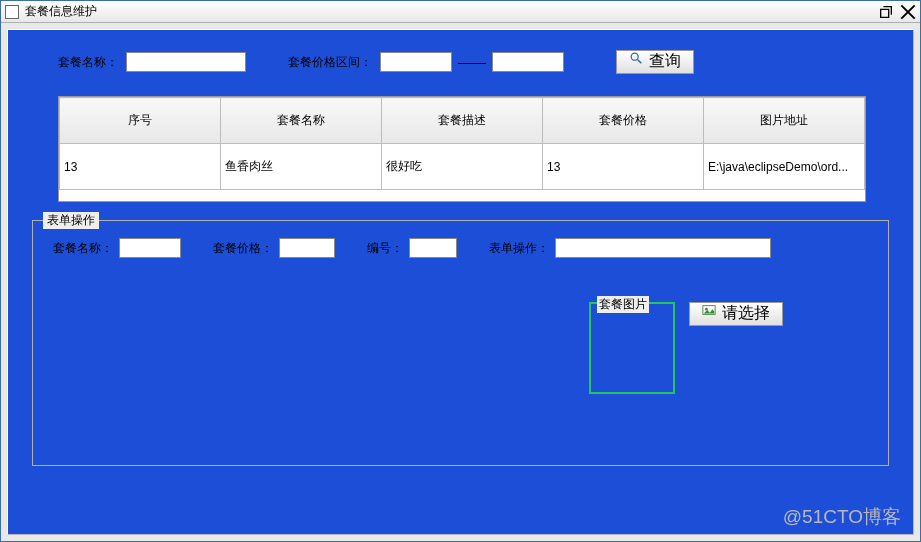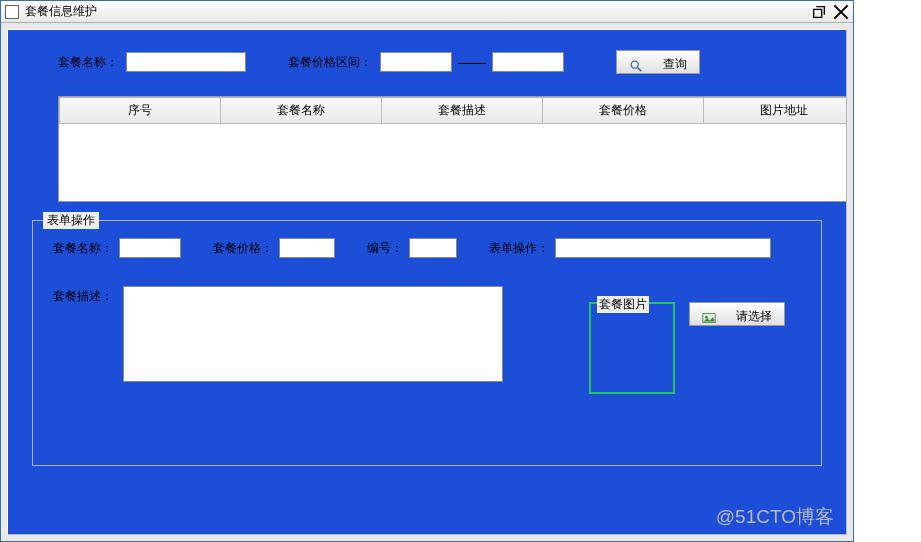--- a/index.html
+++ b/index.html
@@ -3,21 +3,21 @@
 <meta charset="utf-8">
 <style>
   * { box-sizing: border-box; }
   body {
     margin: 0;
     font-family: "Microsoft YaHei", "SimSun", Arial, sans-serif;
     font-size: 12px;
     background: #fff;
   }
   .window {
-    width: 854px;
+    width: 921px;
     height: 542px;
     border: 1px solid #3a6ea5;
     background: #e8e8e8;
     display: flex;
     flex-direction: column;
   }
   .titlebar {
     height: 22px;
     background: linear-gradient(#ffffff, #e8e8e8);
     border-bottom: 1px solid #b0b0b0;
@@ -68,44 +68,44 @@
     background: #fff;
     padding: 0 2px;
     font-size: 12px;
   }
   .btn {
     height: 24px;
     border: 1px solid #999;
     background: linear-gradient(#ffffff, #e0e0e0);
     padding: 0 12px;
     display: inline-flex;
-    align-items: flex-end;
-    gap: 20px;
-    font-size: 12px;
+    align-items: flex-start;
+    gap: 6px;
+    font-size: 16px;
     cursor: pointer;
   }
   .btn svg { width: 14px; height: 14px; }
   .dash { margin: 0 0px; font-size: 14px; }
   .table-wrap {
     margin: 0 0 18px 26px;
     width: 808px;
     height: 106px;
     border: 1px solid #999;
     background: #fff;
     overflow: hidden;
   }
   table {
     width: 100%;
     border-collapse: collapse;
     font-size: 12px;
     table-layout: fixed;
   }
   th, td {
     border: 1px solid #bcbcbc;
-    padding: 4px 4px;
+    padding: 14px 4px;
     height: 17px;
     text-align: left;
     overflow: hidden;
     white-space: nowrap;
     text-overflow: ellipsis;
     margin-top: 10px;
   }
   th {
     background: linear-gradient(#f8f8f8, #e8e8e8);
     text-align: center;
@@ -240,20 +240,27 @@
         <thead>
           <tr>
             <th>序号</th>
             <th>套餐名称</th>
             <th>套餐描述</th>
             <th>套餐价格</th>
             <th>图片地址</th>
           </tr>
         </thead>
         <tbody>
+          <tr>
+            <td>13</td>
+            <td>鱼香肉丝</td>
+            <td>很好吃</td>
+            <td>13</td>
+            <td>E:\java\eclipseDemo\ord...</td>
+          </tr>
         </tbody>
       </table>
     </div>
 
     <div class="group-box">
       <span class="group-title">表单操作</span>
 
       <div class="form-row1">
         <label>套餐名称：</label>
         <input class="text-input" style="width: 62px;" value="">
@@ -261,24 +268,20 @@
         <label>套餐价格：</label>
         <input class="text-input" style="width: 56px;" value="">
         <span class="gap"></span>
         <label>编号：</label>
         <input class="text-input" style="width: 48px;" value="">
         <span class="gap"></span>
         <label>表单操作：</label>
         <input class="text-input" style="width: 216px;" value="">
       </div>
 
-      <div class="desc-row">
-        <label class="desc-label">套餐描述：</label>
-        <textarea class="desc-area" style=""></textarea>
-      </div>
 
       <div class="img-group">
         <span class="ig-title">套餐图片</span>
       </div>
 
       <button class="btn choose-btn">
         <svg viewBox="0 0 16 16">
             <rect x="1" y="3" width="14" height="10" fill="none" stroke="#3a8a3a" stroke-width="1"></rect>
             <circle cx="5" cy="7" r="1.5" fill="#3a8a3a"></circle>
             <path d="M2 12 L6 8 L9 11 L12 7 L14 10 L14 12 Z" fill="#3a8a3a"></path>

